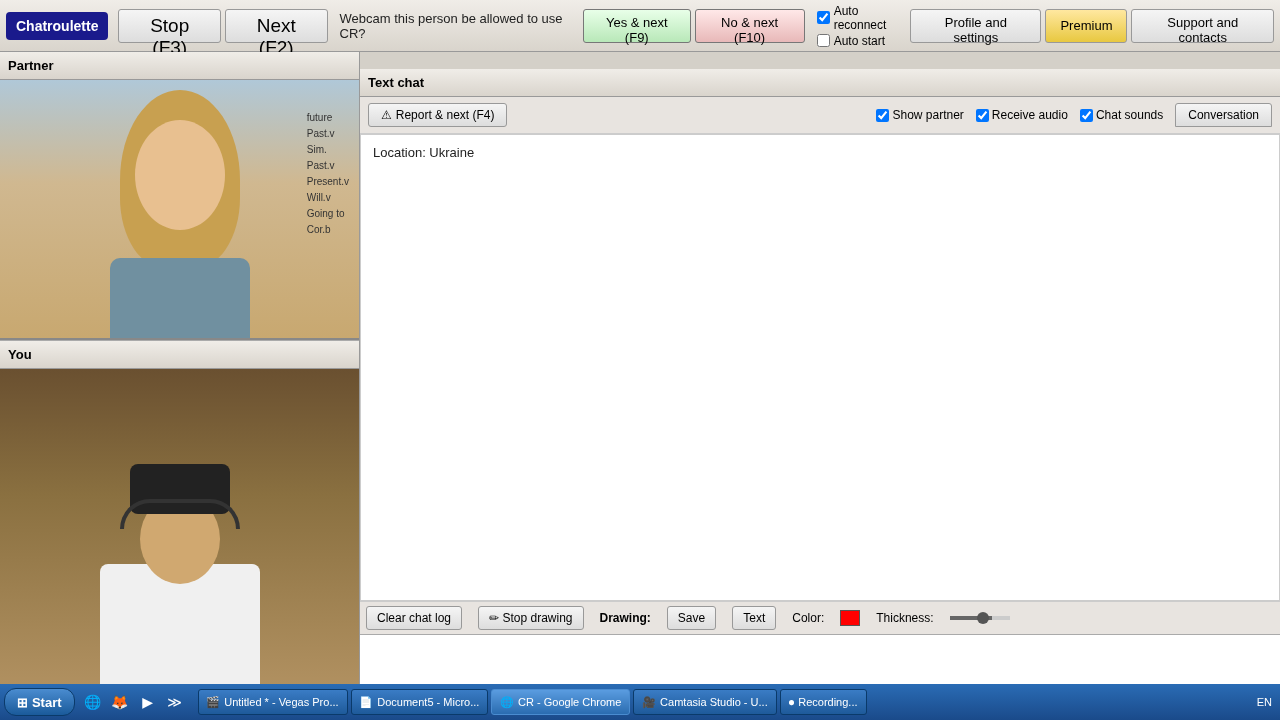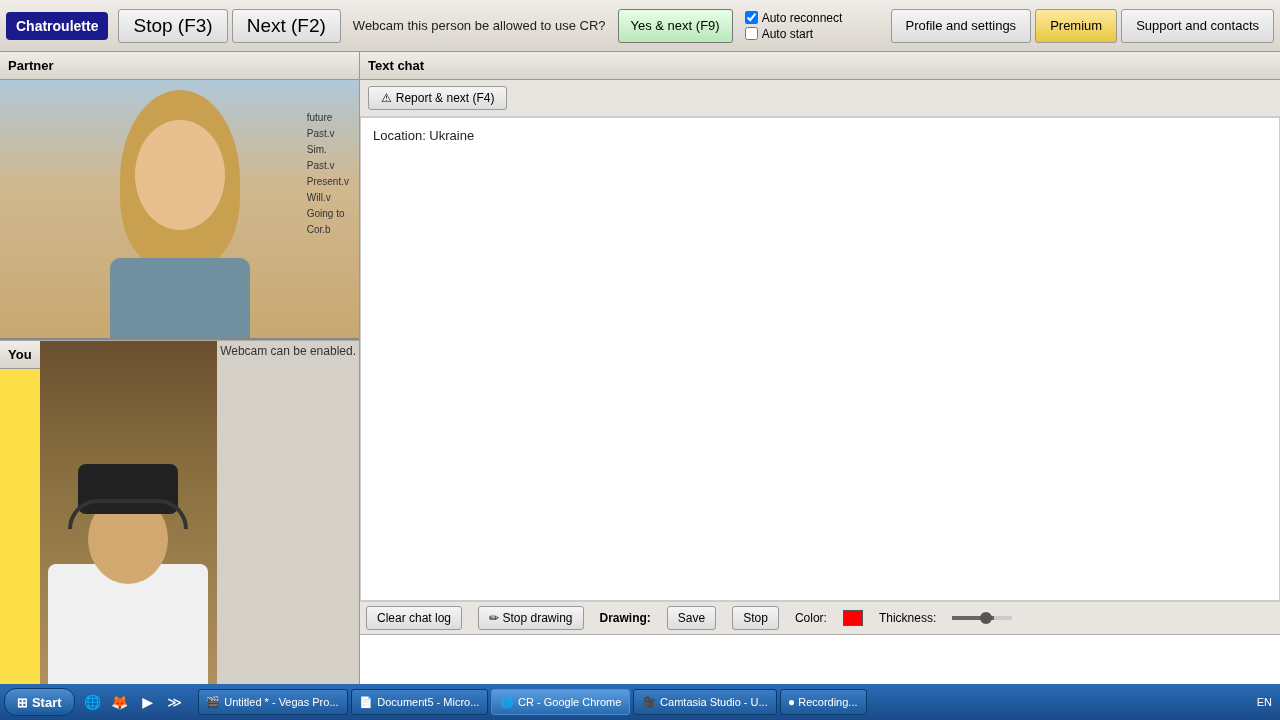--- a/index.html
+++ b/index.html
@@ -131,21 +131,21 @@
       flex: 0 0 260px;
       background: #222;
       position: relative;
       overflow: hidden;
       border-bottom: 2px solid #888;
     }
 
     #you-panel {
       flex: 1;
       display: flex;
-      flex-direction: row;
+      flex-direction: column;
       border-top: 1px solid #aaa;
     }
 
     #you-video {
       flex: 1;
       background: #444;
       position: relative;
       overflow: hidden;
     }
 
@@ -156,20 +156,21 @@
       color: #333;
       background: #d4d0c8;
     }
 
     
     #right-panel {
       flex: 1;
       display: flex;
       flex-direction: column;
       background: #f0ede8;
+      margin-top: 17px;
     }
 
     #chat-header {
       background: linear-gradient(to bottom, #f0ede8, #d9d4cc);
       border-bottom: 1px solid #999;
       padding: 4px 8px;
       font-weight: bold;
       font-size: 13px;
       height: 28px;
       display: flex;
@@ -511,20 +512,21 @@
 
 <div id="topbar">
   <div id="logo">Chatroulette</div>
 
   <button class="top-btn">Stop (F3)</button>
   <button class="top-btn">Next (F2)</button>
 
   <span class="question-text">Webcam this person be allowed to use CR?</span>
 
   <button class="yes-btn">Yes &amp; next (F9)</button>
+  <button class="no-btn">No &amp; next (F10)</button>
 
   <div class="checkbox-group">
     <label class="checkbox-item">
       <input type="checkbox" checked="" style="">
       <span>Auto reconnect</span>
     </label>
     <label class="checkbox-item">
       <input type="checkbox" style="">
       <span>Auto start</span>
     </label>
@@ -569,51 +571,65 @@
         <span>You</span>
       </div>
       <div id="you-video">
         <div class="you-scene">
           <div class="you-hat"></div>
           <div class="you-headphones"></div>
           <div class="you-head"></div>
           <div class="you-body"></div>
         </div>
       </div>
-      <div class="webcam-notice">Webcam can be enabled.</div>
     </div>
 
   </div>
 
   <div id="right-panel">
 
     <div id="chat-header">
       <span>Text chat</span>
     </div>
 
     <div id="chat-toolbar">
       <button class="report-btn">
         <span>⚠</span>
         <span>Report &amp; next (F4)</span>
       </button>
+      <div class="chat-options">
+        <label>
+          <input type="checkbox" checked="" style="">
+          <span>Show partner</span>
+        </label>
+        <label>
+          <input type="checkbox" checked="" style="">
+          <span>Receive audio</span>
+        </label>
+        <label>
+          <input type="checkbox" checked="" style="">
+          <span>Chat sounds</span>
+        </label>
+        <button class="conv-btn">Conversation</button>
+      </div>
     </div>
 
     <div id="chat-messages">
       <div class="chat-msg">Location: Ukraine</div>
     </div>
 
     <div id="chat-bottom-bar">
       <button class="bottom-btn">Clear chat log</button>
       <button class="bottom-btn">
         <span>✏</span>
         <span>Stop drawing</span>
       </button>
       <span class="drawing-label">Drawing:</span>
       <button class="bottom-btn">Save</button>
-      <button class="bottom-btn">Stop</button>
+      <button class="bottom-btn">Text</button>
       <span class="color-label">Color:</span>
       <span class="color-swatch"></span>
       <span class="thickness-label">Thickness:</span>
       <input type="range" class="thickness-slider" min="1" max="20" value="12" style="">
     </div>
 
     <div id="chat-input-area">
       <textarea id="chat-input" placeholder="" style=""></textarea>
     </div>
 

